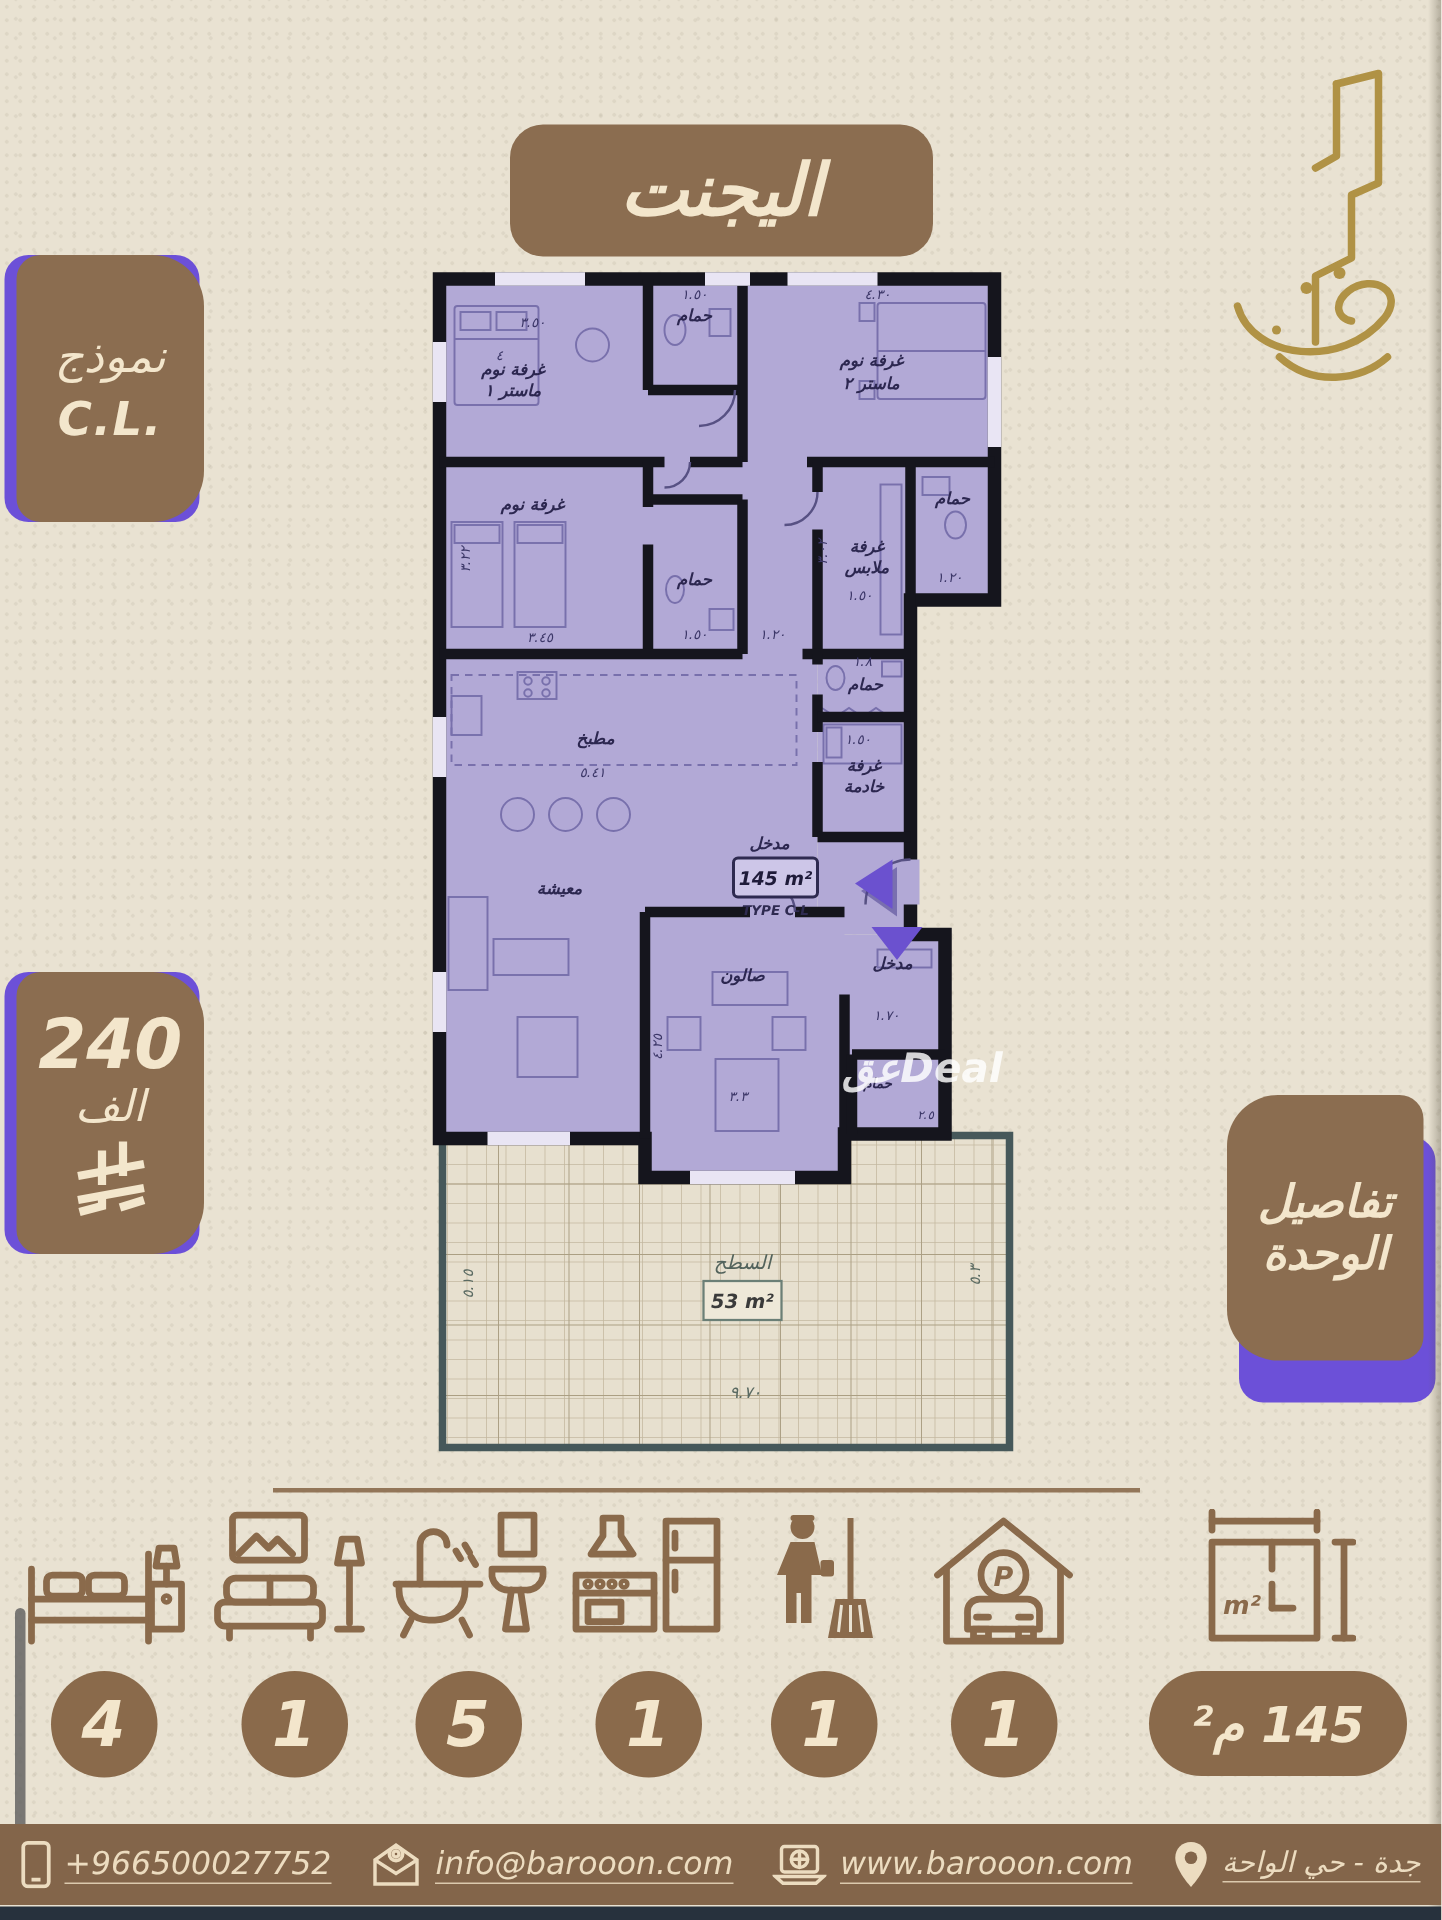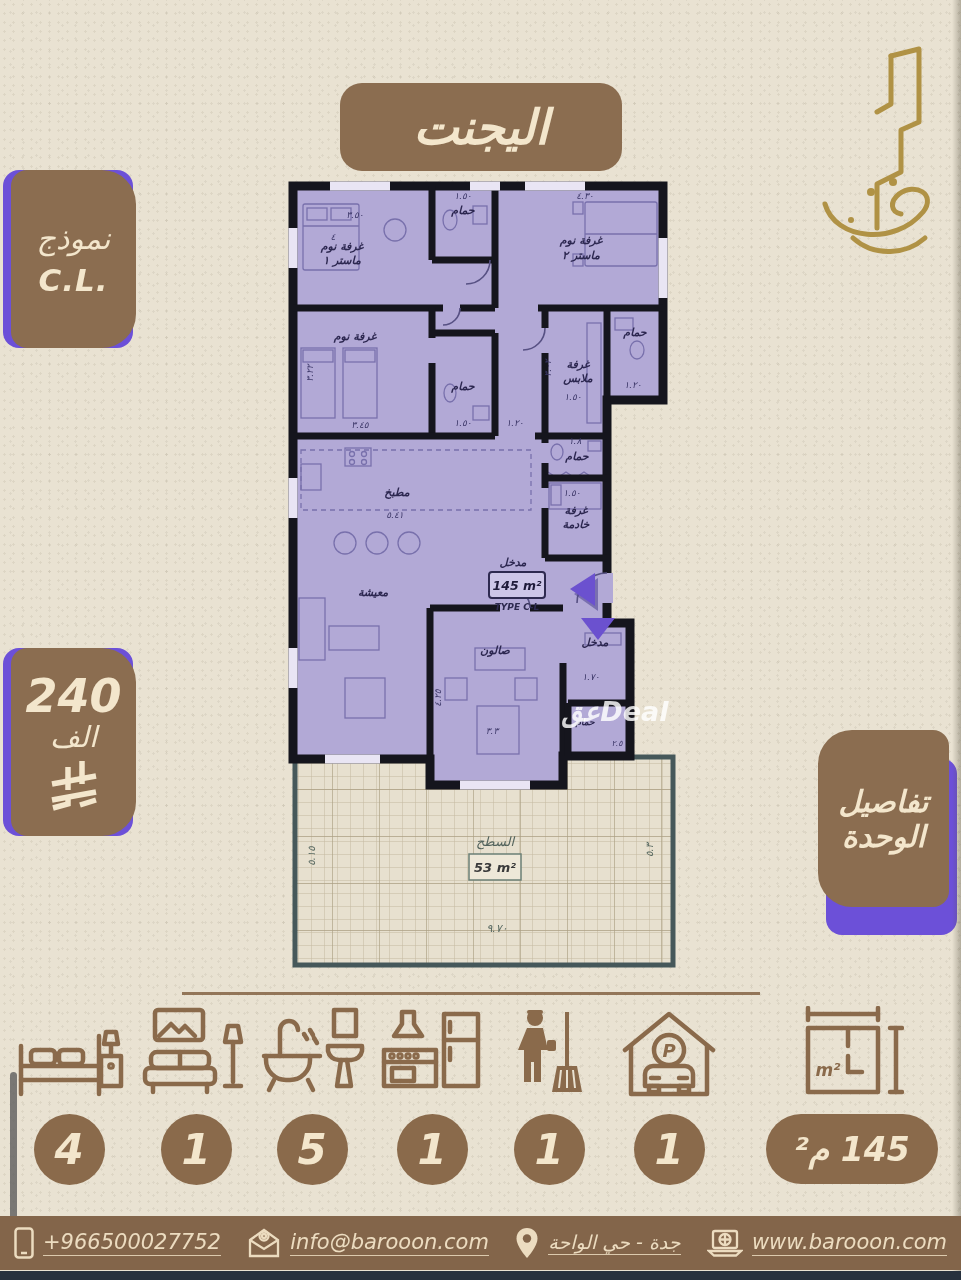--- a/index.html
+++ b/index.html
@@ -404,31 +404,31 @@
     <div class="fitem">
       <svg width="34" height="30" viewBox="0 0 34 30" fill="none" stroke="#ecdcc0" stroke-width="2.3">
         <path d="M3,12 L17,2 L31,12 V28 H3 Z"></path>
           <path d="M3,12 L17,21 L31,12"></path>
         <circle cx="17" cy="8" r="4.5"></circle>
           <path d="M15,8 a2,2 0 1 0 4,0 a2,2 0 1 0 -4,0 M19,8 v1.5"></path>
       </svg>
       <span class="txt">info@barooon.com</span>
     </div>
     <div class="fitem">
-      <svg width="24" height="32" viewBox="0 0 24 32" fill="#ecdcc0">
-        <path d="M12,1 C6,1 1.5,5.5 1.5,11.5 C1.5,19.5 12,31 12,31 S22.5,19.5 22.5,11.5 C22.5,5.5 18,1 12,1 Z"></path>
-        <circle cx="12" cy="11.5" r="4.2" fill="#83654a"></circle>
-      </svg>
-      <span class="txt-ar">جدة - حي الواحة</span>
-    </div>
-    <div class="fitem">
       <svg width="36" height="28" viewBox="0 0 36 28" fill="none" stroke="#ecdcc0" stroke-width="2.3">
         <rect x="6" y="2" width="24" height="17" rx="2"></rect>
         <circle cx="18" cy="10.5" r="5.5"></circle>
           <path d="M12.5,10.5 h11 M18,5 v11"></path>
         <path d="M2,22 h32 l-5,4.5 h-22 z"></path>
       </svg>
       <span class="txt">www.barooon.com</span>
     </div>
+    <div class="fitem">
+      <svg width="24" height="32" viewBox="0 0 24 32" fill="#ecdcc0">
+        <path d="M12,1 C6,1 1.5,5.5 1.5,11.5 C1.5,19.5 12,31 12,31 S22.5,19.5 22.5,11.5 C22.5,5.5 18,1 12,1 Z"></path>
+        <circle cx="12" cy="11.5" r="4.2" fill="#83654a"></circle>
+      </svg>
+      <span class="txt-ar">جدة - حي الواحة</span>
+    </div>
   </div>
 
   <div class="bottom-strip"></div>
 </div>
 
 </body></html>

